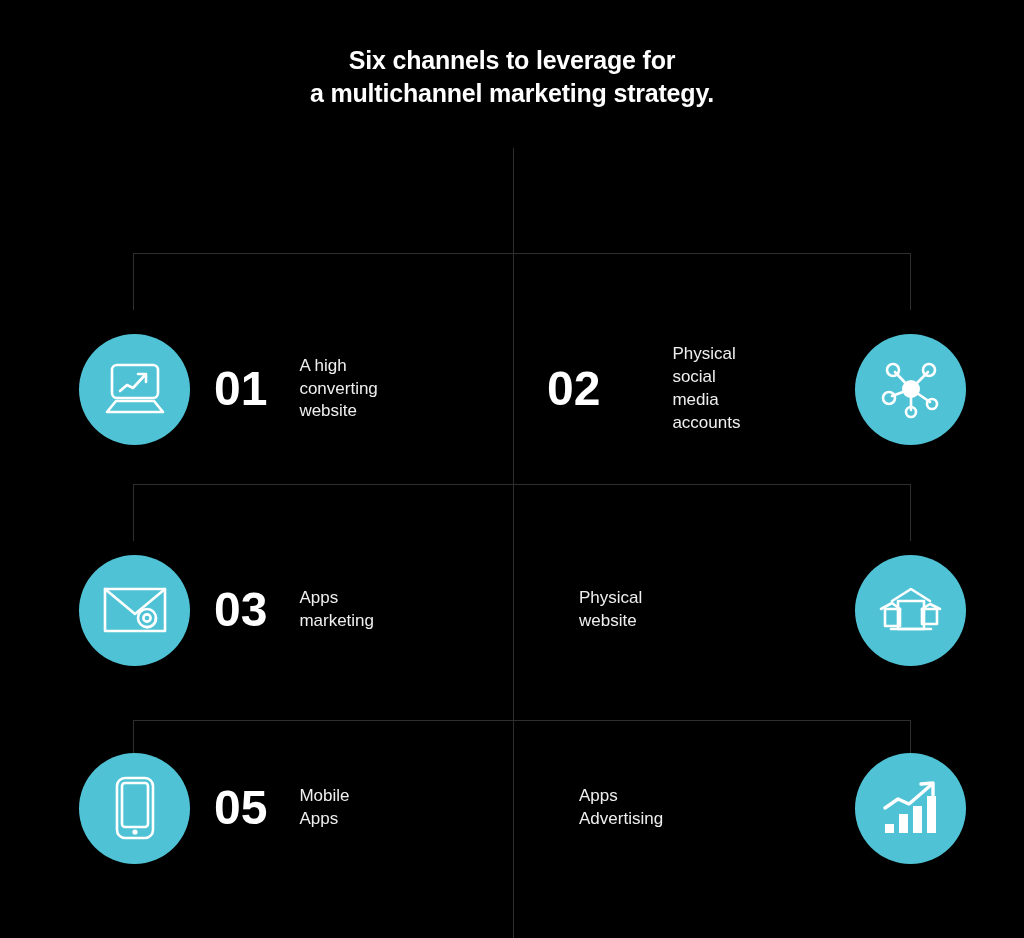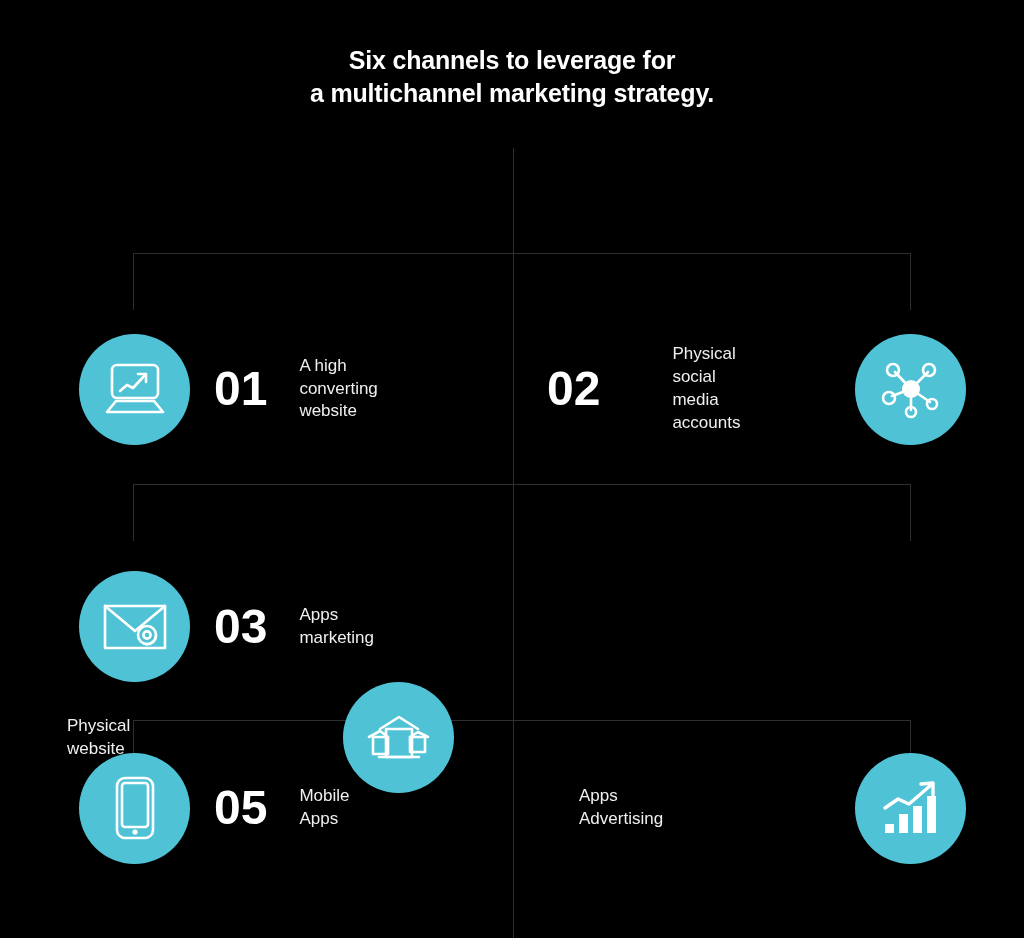--- a/index.html
+++ b/index.html
@@ -72,21 +72,21 @@
 
   
   .row {
     position: absolute;
     left: 0;
     width: 1024px;
     height: 120px;
     display: flex;
   }
   .row.row1 { top: 329px; }
-  .row.row2 { top: 571px; flex-direction: column; }
+  .row.row2 { top: 550px; }
   .row.row3 { top: 748px; }
 
   .cell {
     width: 512px;
     height: 120px;
     display: flex;
     align-items: center;
     box-sizing: border-box;
   }
   .cell.left  { padding-left: 79px; }

